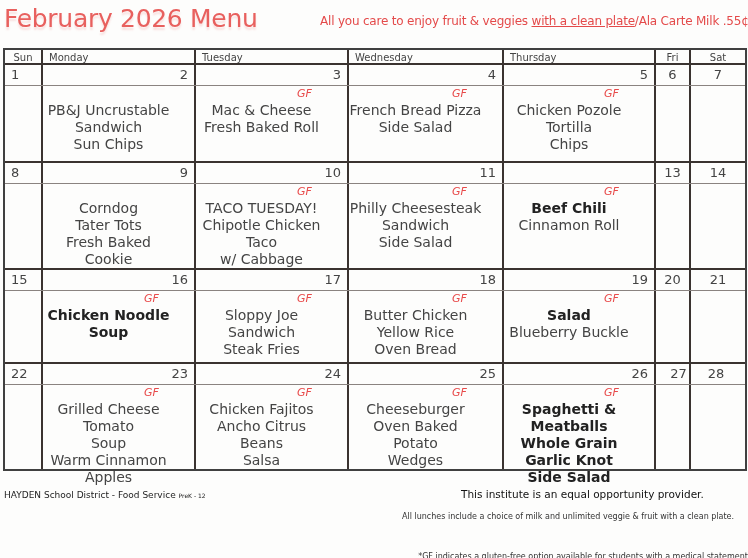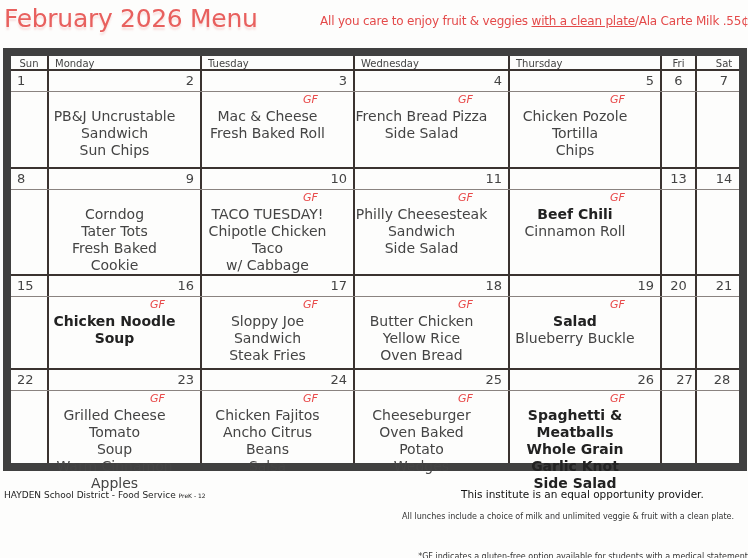--- a/index.html
+++ b/index.html
@@ -13,21 +13,21 @@
     text-shadow: 0 3px 2px rgba(232,96,94,0.18);
   }
   .subtitle {
     position: absolute; left: 320px; top: 14px;
     font-size: 12px; color: #e44a4a; white-space: nowrap; letter-spacing: -0.2px;
   }
   .subtitle u { text-decoration: underline; }
 
   .grid {
     position: absolute; left: 3px; top: 48px; width: 744px; height: 423px;
-    border: 8px solid #404040;
+    border: 2px solid #404040;
   }
   .vline { position: absolute; top: 0; bottom: 0; width: 2px; background: #3a3330; }
   .hline { position: absolute; left: 0; right: 0; height: 2px; background: #3a3330; }
   .thin { position: absolute; left: 0; right: 0; height: 1px; background: #8a8380; }
 
   .dayhdr { position: absolute; top: 0; height: 16px; font-size: 10px; line-height: 16px; color: #444; }
   .dayhdr.center { text-align: center; }
   .dayhdr.left { padding-left: 6px; }
 
   .datenum { position: absolute; height: 20px; font-size: 13px; line-height: 20px; color: #444; }

